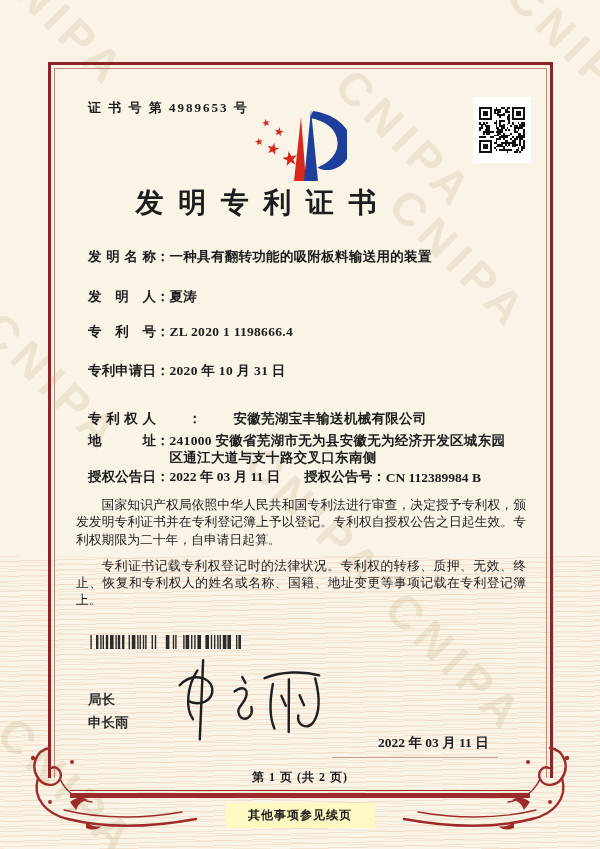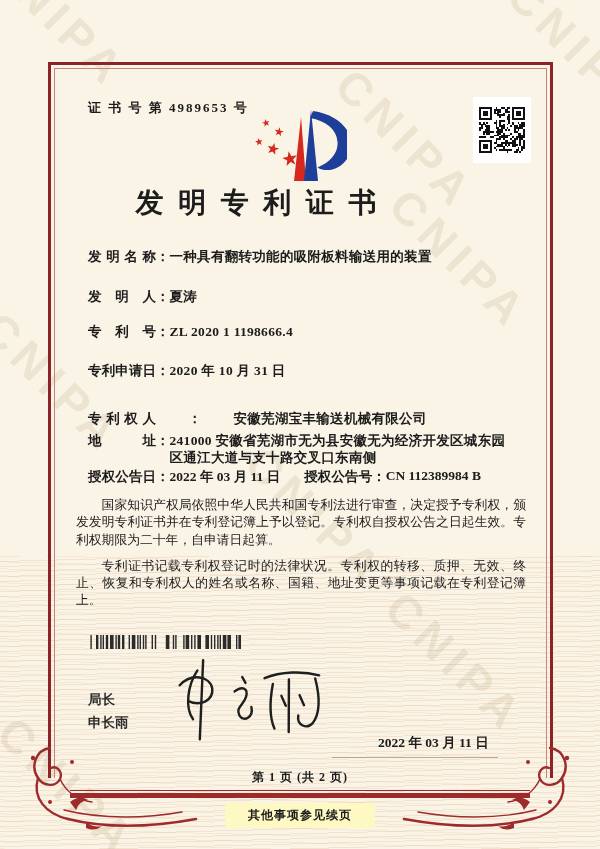--- a/index.html
+++ b/index.html
@@ -25,21 +25,21 @@
       align-items:center;justify-content:center;z-index:3;}
   .qr svg{width:46px;height:46px;}
   .title{position:absolute;left:0;top:184px;width:512px;text-align:center;font-size:28px;font-weight:700;
          letter-spacing:0.52em;text-indent:0.52em;z-index:3;}
   .field{position:absolute;left:88px;width:424px;display:flex;font-size:13.5px;line-height:17px;
          font-weight:600;z-index:3;}
   .flabel{display:inline-block;width:68px;text-align:justify;text-align-last:justify;flex:none;font-family:Liberation Serif, serif;}
   .fcolon{flex:none;}
   .fvalue{flex:1;letter-spacing:0.3px;word-break:break-all;}
   .grant{position:absolute;left:88px;top:468px;width:430px;display:flex;font-size:13.5px;font-weight:600;z-index:3;}
-  .grant .pair{display:flex;}
+  .grant .pair{display:flex;align-items:flex-end;}
   .grant .pair2{margin-left:24px;}
   .paras{position:absolute;left:76px;top:497px;width:450px;font-size:12.8px;line-height:17.3px;
          text-align:justify;z-index:3;}
   .paras p{margin:0 0 9px 0;text-indent:2em;}
   .barcode{position:absolute;left:85px;top:635px;width:156px;height:14px;z-index:3;}
   .barcode svg{width:100%;height:100%;fill:#2b2b2b;}
   .director{position:absolute;left:88px;top:688px;font-family:"Liberation Sans","DejaVu Sans",sans-serif;
             font-size:13.5px;font-weight:700;line-height:23px;color:#2b2b2b;z-index:3;}
   .sig{position:absolute;left:168px;top:652px;width:162px;height:90px;transform:rotate(-2deg);z-index:3;}
   .sig svg{width:100%;height:100%;}

